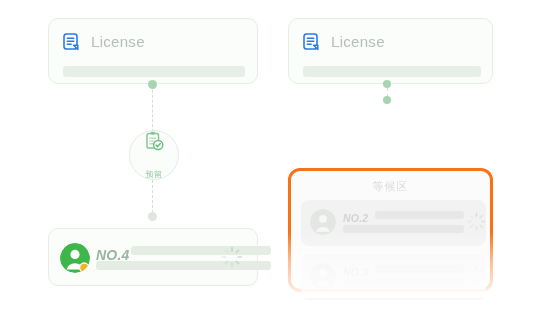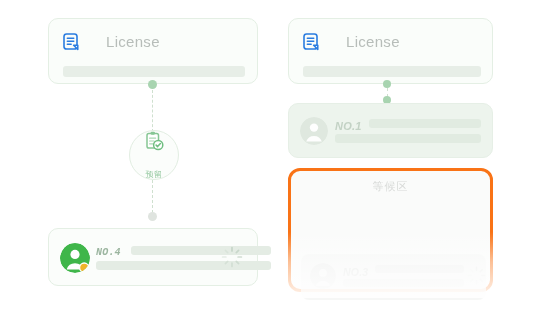--- a/index.html
+++ b/index.html
@@ -12,21 +12,21 @@
 
   
   .card{
     position:absolute;box-sizing:border-box;
     background:#fbfdfb;border:1px solid #e4efe4;border-radius:10px;
   }
   .card.lic{background:#fafdfa;}
   .card.tint{background:#edf4ed;border-color:#e6efe6;}
 
   
-  .lic-head{position:absolute;left:14px;top:14px;display:flex;align-items:center;gap:26px;}
+  .lic-head{position:absolute;left:14px;top:14px;display:flex;align-items:center;gap:11px;}
   .doc-ico{width:17px;height:18px;display:block;}
   .lic-title{font-size:15px;color:#b7bdb9;letter-spacing:.3px;line-height:18px;}
   .bar{position:absolute;border-radius:3px;background:#e7eee7;}
   .avatar{position:absolute;border-radius:50%;display:block;}
   .no-label{
     position:absolute;font-style:italic;font-weight:bold;
     letter-spacing:.2px;line-height:1;
   }
   .spin{position:absolute;display:block;}
 
@@ -95,21 +95,21 @@
   <div class="dash" style="left:152px;top:180px;height:33px;"></div>
   <div class="dot" style="left:148px;top:212px;width:9px;height:9px;background:#dfe4df;"></div>
 
   <div class="card" style="left:48px;top:228px;width:210px;height:58px;">
     <svg class="avatar" style="left:11px;top:14px;width:30px;height:30px;" viewBox="0 0 30 30">
       <circle cx="15" cy="15" r="15" fill="#3fb64a"></circle>
       <circle cx="15" cy="11.4" r="4.6" fill="#ffffff"></circle>
       <path d="M6.6 26.4 a8.8 8.8 0 0 1 16.8 0 z" fill="#ffffff"></path>
       <circle cx="24.2" cy="24.6" r="4.6" fill="#f0b429" stroke="#ffffff" stroke-width="1.3"></circle>
     </svg>
-    <span class="no-label" style="left:47px;top:19px;font-size:10px;color:#9bb59f;font-family:Liberation Mono, monospace;">NO.4</span>
+    <span class="no-label" style="left:47px;top:19px;font-size:14px;color:#9bb59f;">NO.4</span>
     <div class="bar" style="left:82px;top:17px;width:140px;height:9px;background:#e4ece4;"></div>
     <div class="bar" style="left:47px;top:32px;width:175px;height:9px;background:#e4ece4;"></div>
     <svg class="spin" style="left:172px;top:17px;width:22px;height:22px;" viewBox="0 0 22 22">
       <g stroke="#c7d6c9" stroke-width="1.7" stroke-linecap="round">
         <line x1="11" y1="1.6" x2="11" y2="4.9" opacity="1"></line>
         <line x1="17.6" y1="4.4" x2="15.3" y2="6.7" opacity=".9"></line>
         <line x1="20.4" y1="11" x2="17.1" y2="11" opacity=".8"></line>
         <line x1="17.6" y1="17.6" x2="15.3" y2="15.3" opacity=".7"></line>
         <line x1="11" y1="20.4" x2="11" y2="17.1" opacity=".6"></line>
         <line x1="4.4" y1="17.6" x2="6.7" y2="15.3" opacity=".5"></line>
@@ -130,34 +130,47 @@
       </svg>
       <span class="lic-title">License</span>
     </div>
     <div class="bar" style="left:14px;top:47px;width:178px;height:11px;"></div>
   </div>
 
   <div class="dot" style="left:383px;top:80px;width:8px;height:8px;background:#a8d4b0;"></div>
   <div class="dash" style="left:386.5px;top:88px;height:9px;"></div>
   <div class="dot" style="left:383px;top:96px;width:8px;height:8px;background:#a8d4b0;"></div>
 
-  <div class="card tint" style="left:288px;top:103px;width:205px;height:55px;">
-    <svg class="avatar" style="left:11px;top:13px;width:28px;height:28px;" viewBox="0 0 28 28">
-      <circle cx="14" cy="14" r="14" fill="#dfe8df"></circle>
-      <circle cx="14" cy="10.6" r="4.2" fill="#ffffff" opacity=".95"></circle>
-      <path d="M6.2 24.6 a8.2 8.2 0 0 1 15.6 0 z" fill="#ffffff" opacity=".95"></path>
-    </svg>
-    <span class="no-label" style="left:46px;top:17px;font-size:11px;color:#c3d2c5;">NO.1</span>
-    <div class="bar" style="left:80px;top:15px;width:112px;height:9px;background:#e1ebe1;"></div>
-    <div class="bar" style="left:46px;top:30px;width:146px;height:9px;background:#e1ebe1;"></div>
-  </div>
 
   <div class="group" style="left:288px;top:168px;width:205px;height:124px;">
     <div class="group-title" style="left:0;top:9px;">等候区</div>
 
+    <div style="position:absolute;left:10px;top:29px;width:185px;height:46px;
+                background:#f1f2f1;border-radius:8px;">
+      <svg class="avatar" style="left:9px;top:9px;width:26px;height:26px;" viewBox="0 0 26 26">
+        <circle cx="13" cy="13" r="13" fill="#e4e6e4"></circle>
+        <circle cx="13" cy="9.9" r="3.9" fill="#f6f7f6"></circle>
+        <path d="M5.9 22.8 a7.6 7.6 0 0 1 14.2 0 z" fill="#f6f7f6"></path>
+      </svg>
+      <span class="no-label" style="left:42px;top:13px;font-size:10.5px;color:#d2d4d2;">NO.2</span>
+      <div class="bar" style="left:74px;top:11px;width:89px;height:8px;background:#e6e7e6;"></div>
+      <div class="bar" style="left:42px;top:25px;width:121px;height:8px;background:#e6e7e6;"></div>
+      <svg class="spin" style="left:166px;top:12px;width:19px;height:19px;" viewBox="0 0 22 22">
+        <g stroke="#dcdedc" stroke-width="1.8" stroke-linecap="round">
+          <line x1="11" y1="1.6" x2="11" y2="4.9"></line>
+          <line x1="17.6" y1="4.4" x2="15.3" y2="6.7" opacity=".9"></line>
+          <line x1="20.4" y1="11" x2="17.1" y2="11" opacity=".8"></line>
+          <line x1="17.6" y1="17.6" x2="15.3" y2="15.3" opacity=".7"></line>
+          <line x1="11" y1="20.4" x2="11" y2="17.1" opacity=".6"></line>
+          <line x1="4.4" y1="17.6" x2="6.7" y2="15.3" opacity=".5"></line>
+          <line x1="1.6" y1="11" x2="4.9" y2="11" opacity=".42"></line>
+          <line x1="4.4" y1="4.4" x2="6.7" y2="6.7" opacity=".35"></line>
+        </g>
+      </svg>
+    </div>
 
     <div style="position:absolute;left:10px;top:83px;width:185px;height:46px;
                 background:#f4f5f4;border-radius:8px;opacity:.75;">
       <svg class="avatar" style="left:9px;top:9px;width:26px;height:26px;" viewBox="0 0 26 26">
         <circle cx="13" cy="13" r="13" fill="#e8e9e8"></circle>
         <circle cx="13" cy="9.9" r="3.9" fill="#f7f8f7"></circle>
         <path d="M5.9 22.8 a7.6 7.6 0 0 1 14.2 0 z" fill="#f7f8f7"></path>
       </svg>
       <span class="no-label" style="left:42px;top:13px;font-size:10.5px;color:#dcdedc;">NO.3</span>
       <div class="bar" style="left:74px;top:11px;width:89px;height:8px;background:#eaebea;"></div>

